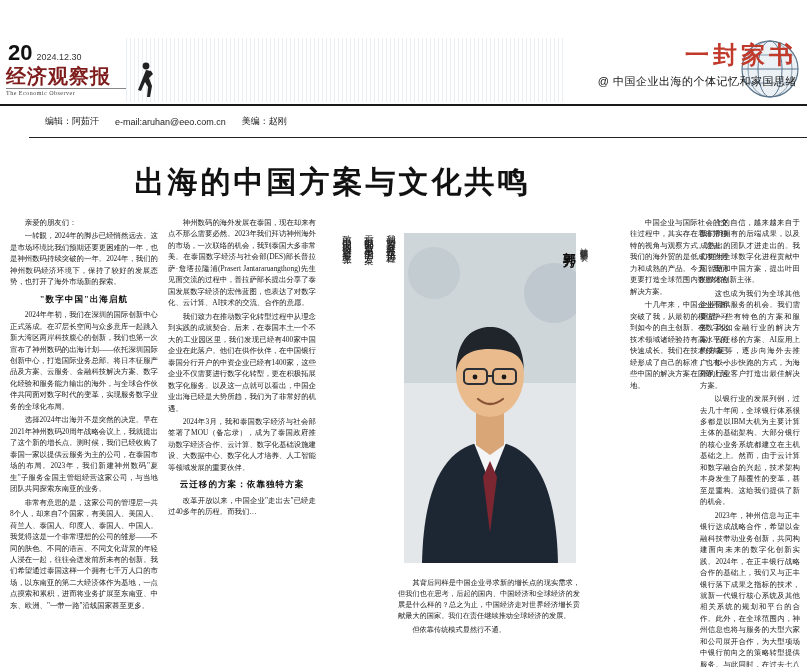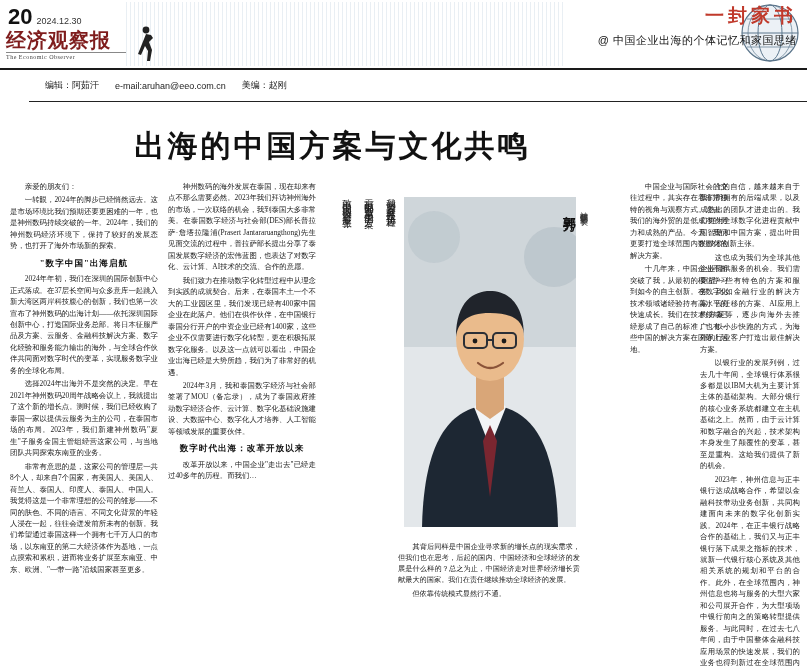--- a/index.html
+++ b/index.html
@@ -13,20 +13,21 @@
     position: relative;
   }
 
   
   .masthead {
     position: relative;
     width: 807px;
     height: 70px;
     border-bottom: 2px solid #1a1a1a;
     background: #ffffff;
+    margin-top: 36px;
   }
   .date-badge {
     position: absolute;
     left: 8px; top: 6px;
     display: flex;
     align-items: baseline;
     gap: 4px;
   }
   .date-badge .big {
     font-family: "Liberation Sans", sans-serif;
@@ -76,21 +77,21 @@
     width: 26px; height: 40px;
   }
   .headline-family {
     position: absolute;
     right: 10px; top: 6px;
     text-align: right;
     width: 300px;
   }
   .headline-family .title {
     font-family: "Liberation Serif", serif;
-    font-size: 19px;
+    font-size: 24px;
     font-weight: bold;
     color: #c0392b;
     letter-spacing: 4px;
     line-height: 1.1;
   }
   .headline-family .sub {
     font-family: "Liberation Sans", sans-serif;
     font-size: 11px;
     color: #111;
     margin-top: 6px;
@@ -289,21 +290,21 @@
     <h3>"数字中国"出海启航</h3>
     <p>2024年年初，我们在深圳的国际创新中心正式落成。在37层长空间与众多意库一起跳入新大湾区两岸科技腹心的创新，我们也第一次宣布了神州数码的出海计划——依托深圳国际创新中心，打造国际业务总部。将日本征服产品及方案、云服务、金融科技解决方案、数字化经验和服务能力输出的海外，与全球合作伙伴共同面对数字时代的变革，实现服务数字业务的全球化布局。</p>
     <p>选择2024年出海并不是突然的决定。早在2021年神州数码20周年战略会议上，我就提出了这个新的增长点。测时候，我们已经收购了泰国一家以提供云服务为主的公司，在泰国市场的布局。2023年，我们新建神州数码"夏生"子服务金国主管组经营这家公司，与当地团队共同探索东南亚的业务。</p>
     <p>非常有意思的是，这家公司的管理层一共8个人，却来自7个国家，有美国人、美国人、荷兰人、泰国人、印度人、泰国人、中国人。我觉得这是一个非常理想的公司的雏形——不同的肤色、不同的语言、不同文化背景的年轻人浸在一起，往往会迸发前所未有的创新。我们希望通过泰国这样一个拥有七千万人口的市场，以东南亚的第二大经济体作为基地，一点点摸索和累积，进而将业务扩展至东南亚、中东、欧洲、"一带一路"沿线国家甚至更多。</p>
   </div>
 
   <div class="col c2">
     <p>神州数码的海外发展在泰国，现在却来有点不那么需要必然。2023年我们拜访神州海外的市场，一次联络的机会，我到泰国大多非常美。在泰国数字经济与社会部(DES)部长普拉萨·詹塔拉隆浦(Prasert Jantararuangthong)先生见面交流的过程中，普拉萨部长提出分享了泰国发展数字经济的宏伟蓝图，也表达了对数字化、云计算、AI技术的交流、合作的意愿。</p>
     <p>我们致力在推动数字化转型过程中从理念到实践的成就契合。后来，在泰国本土一个不大的工业园区里，我们发现已经有400家中国企业在此落户。他们在供作伙伴，在中国银行泰国分行开户的中资企业已经有1400家，这些企业不仅需要进行数字化转型，更在积极拓展数字化服务。以及这一点就可以看出，中国企业出海已经是大势所趋，我们为了非常好的机遇。</p>
     <p>2024年3月，我和泰国数字经济与社会部签署了MOU（备忘录），成为了泰国政府推动数字经济合作、云计算、数字化基础设施建设、大数据中心、数字化人才培养、人工智能等领域发展的重要伙伴。</p>
-    <h3>数字时代出海：改革开放以来</h3>
+    <h3>云迁移的方案：依靠独特方案</h3>
     <p>改革开放以来，中国企业"走出去"已经走过40多年的历程。而我们…</p>
   </div>
 
   <div class="vcol v1">致出中国的技术对新主张</div>
   <div class="vcol v2">贡献中国智慧是中国方案，</div>
   <div class="vcol v3">我们需要全球数字化进程</div>
 
   <div class="portrait">
     <div class="photo">
       <svg viewBox="0 0 172 330" width="172" height="330">

